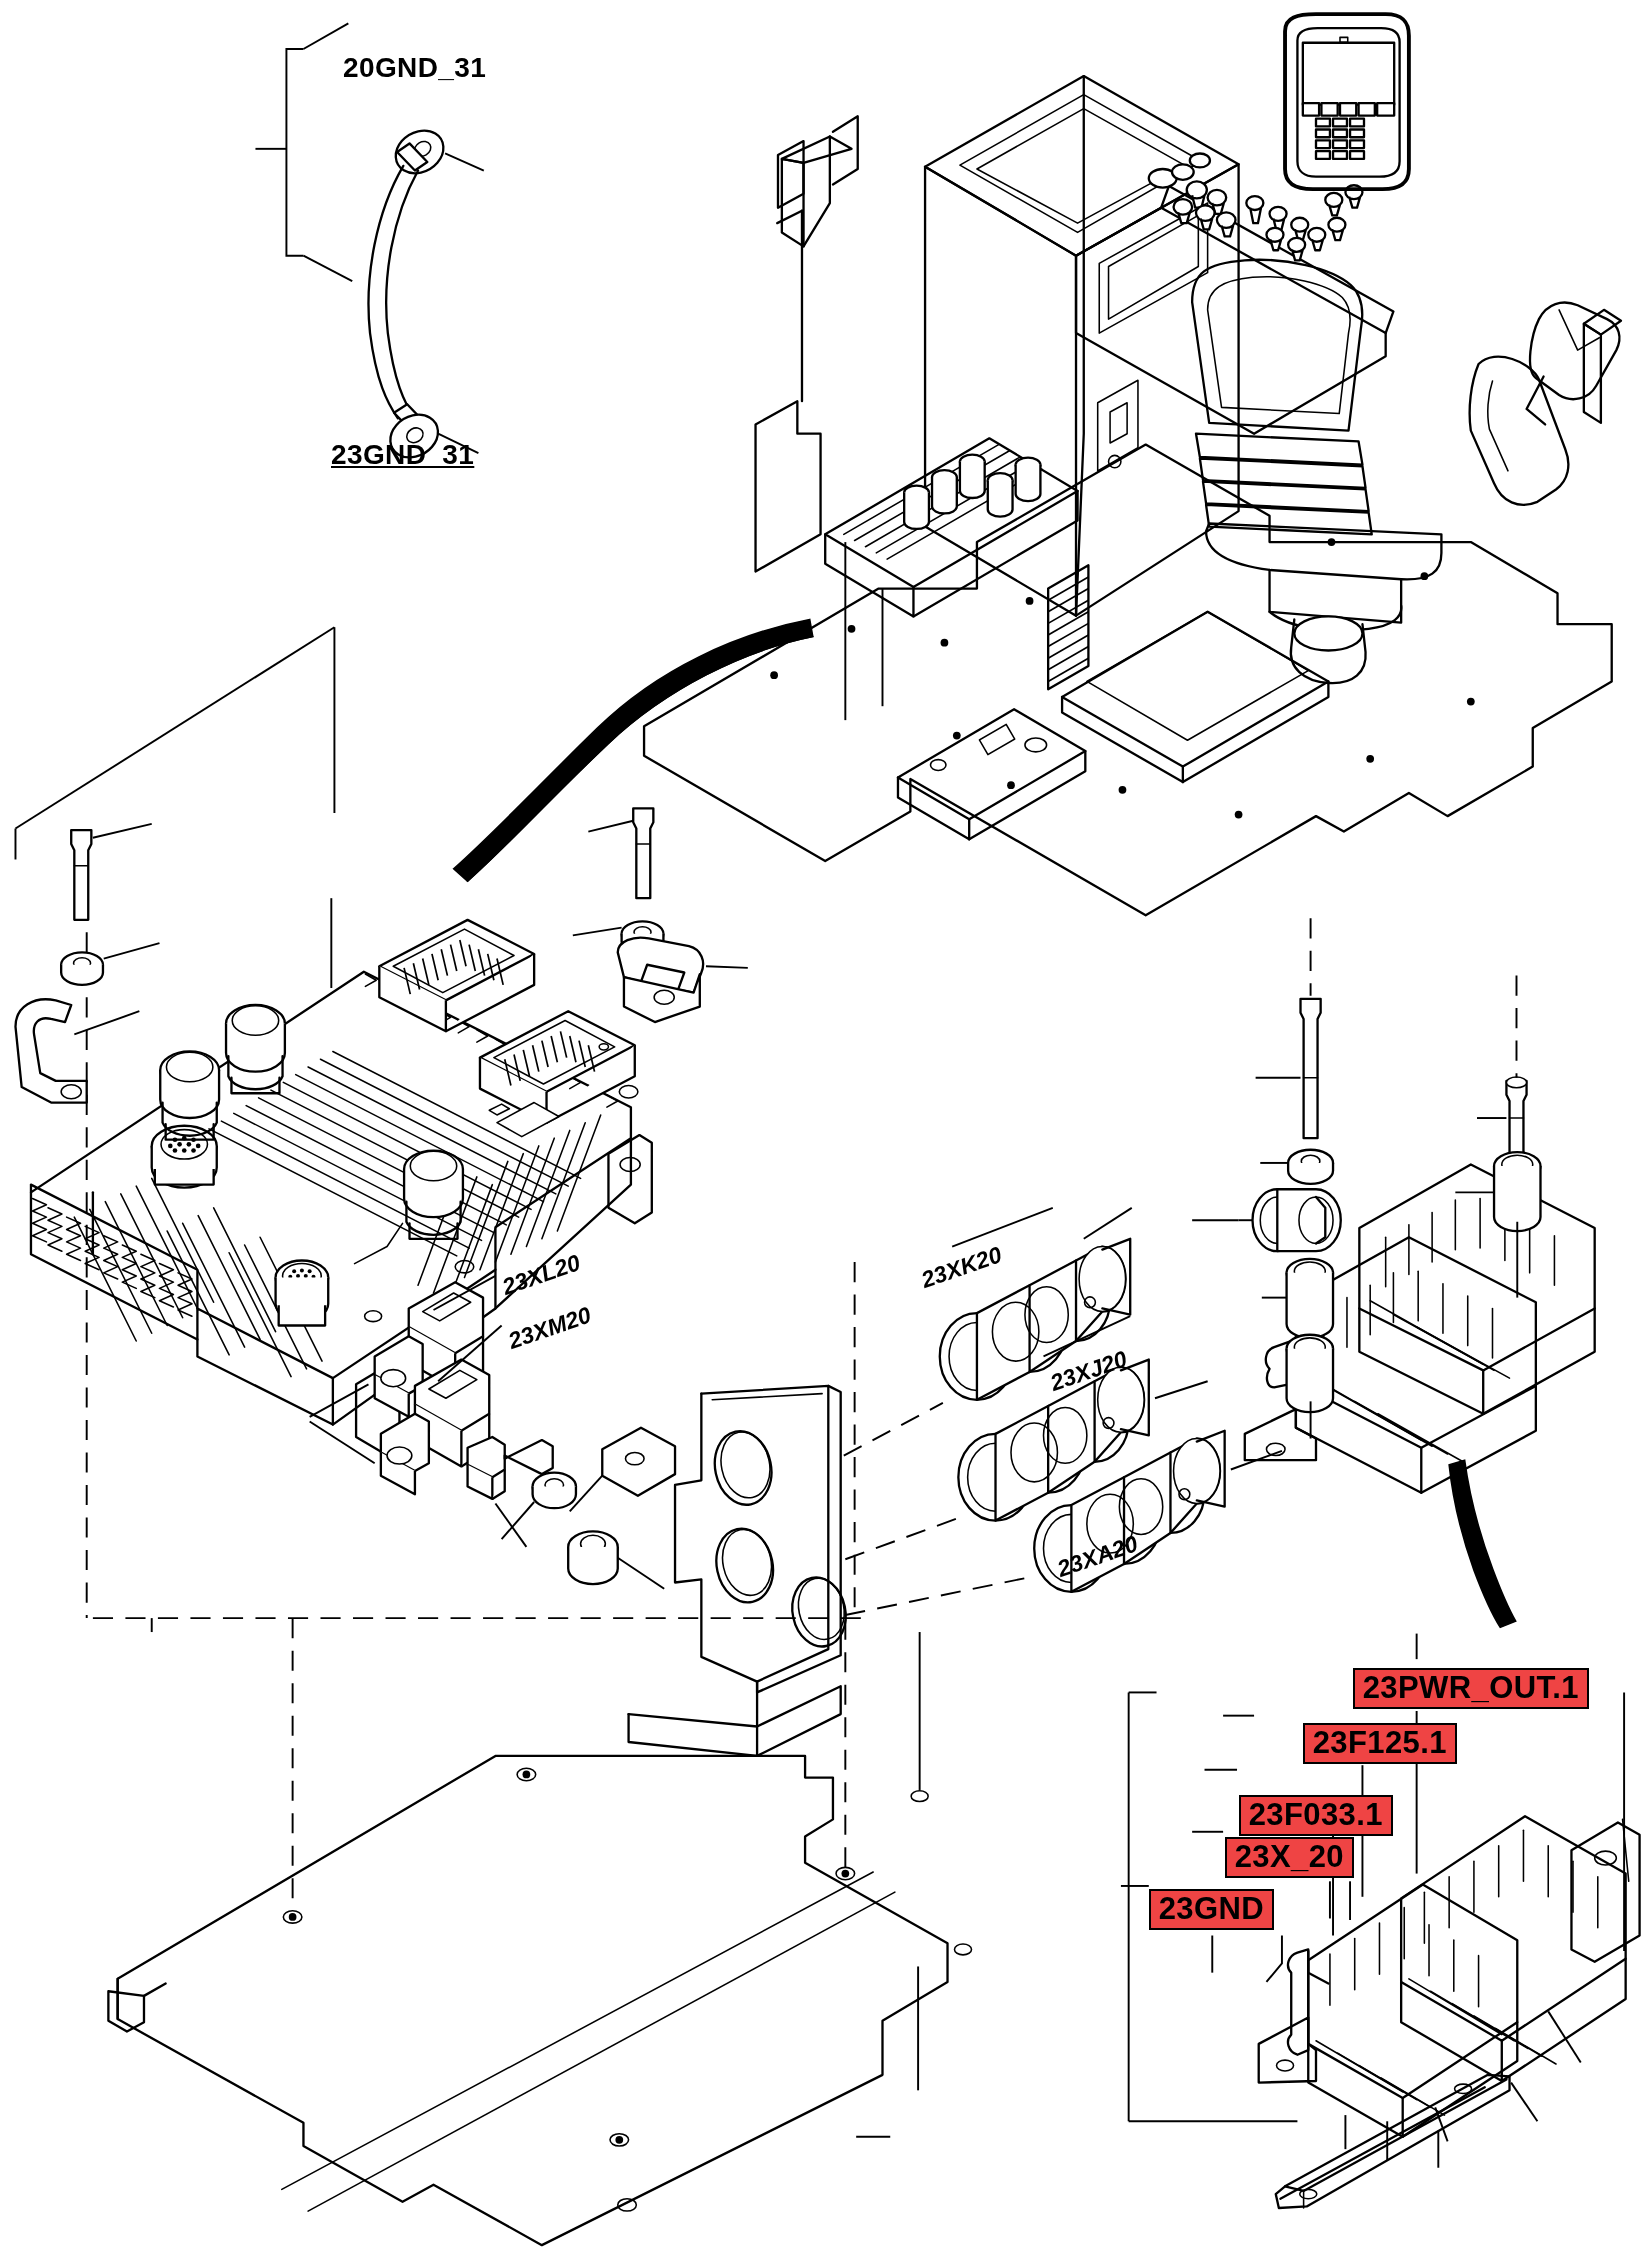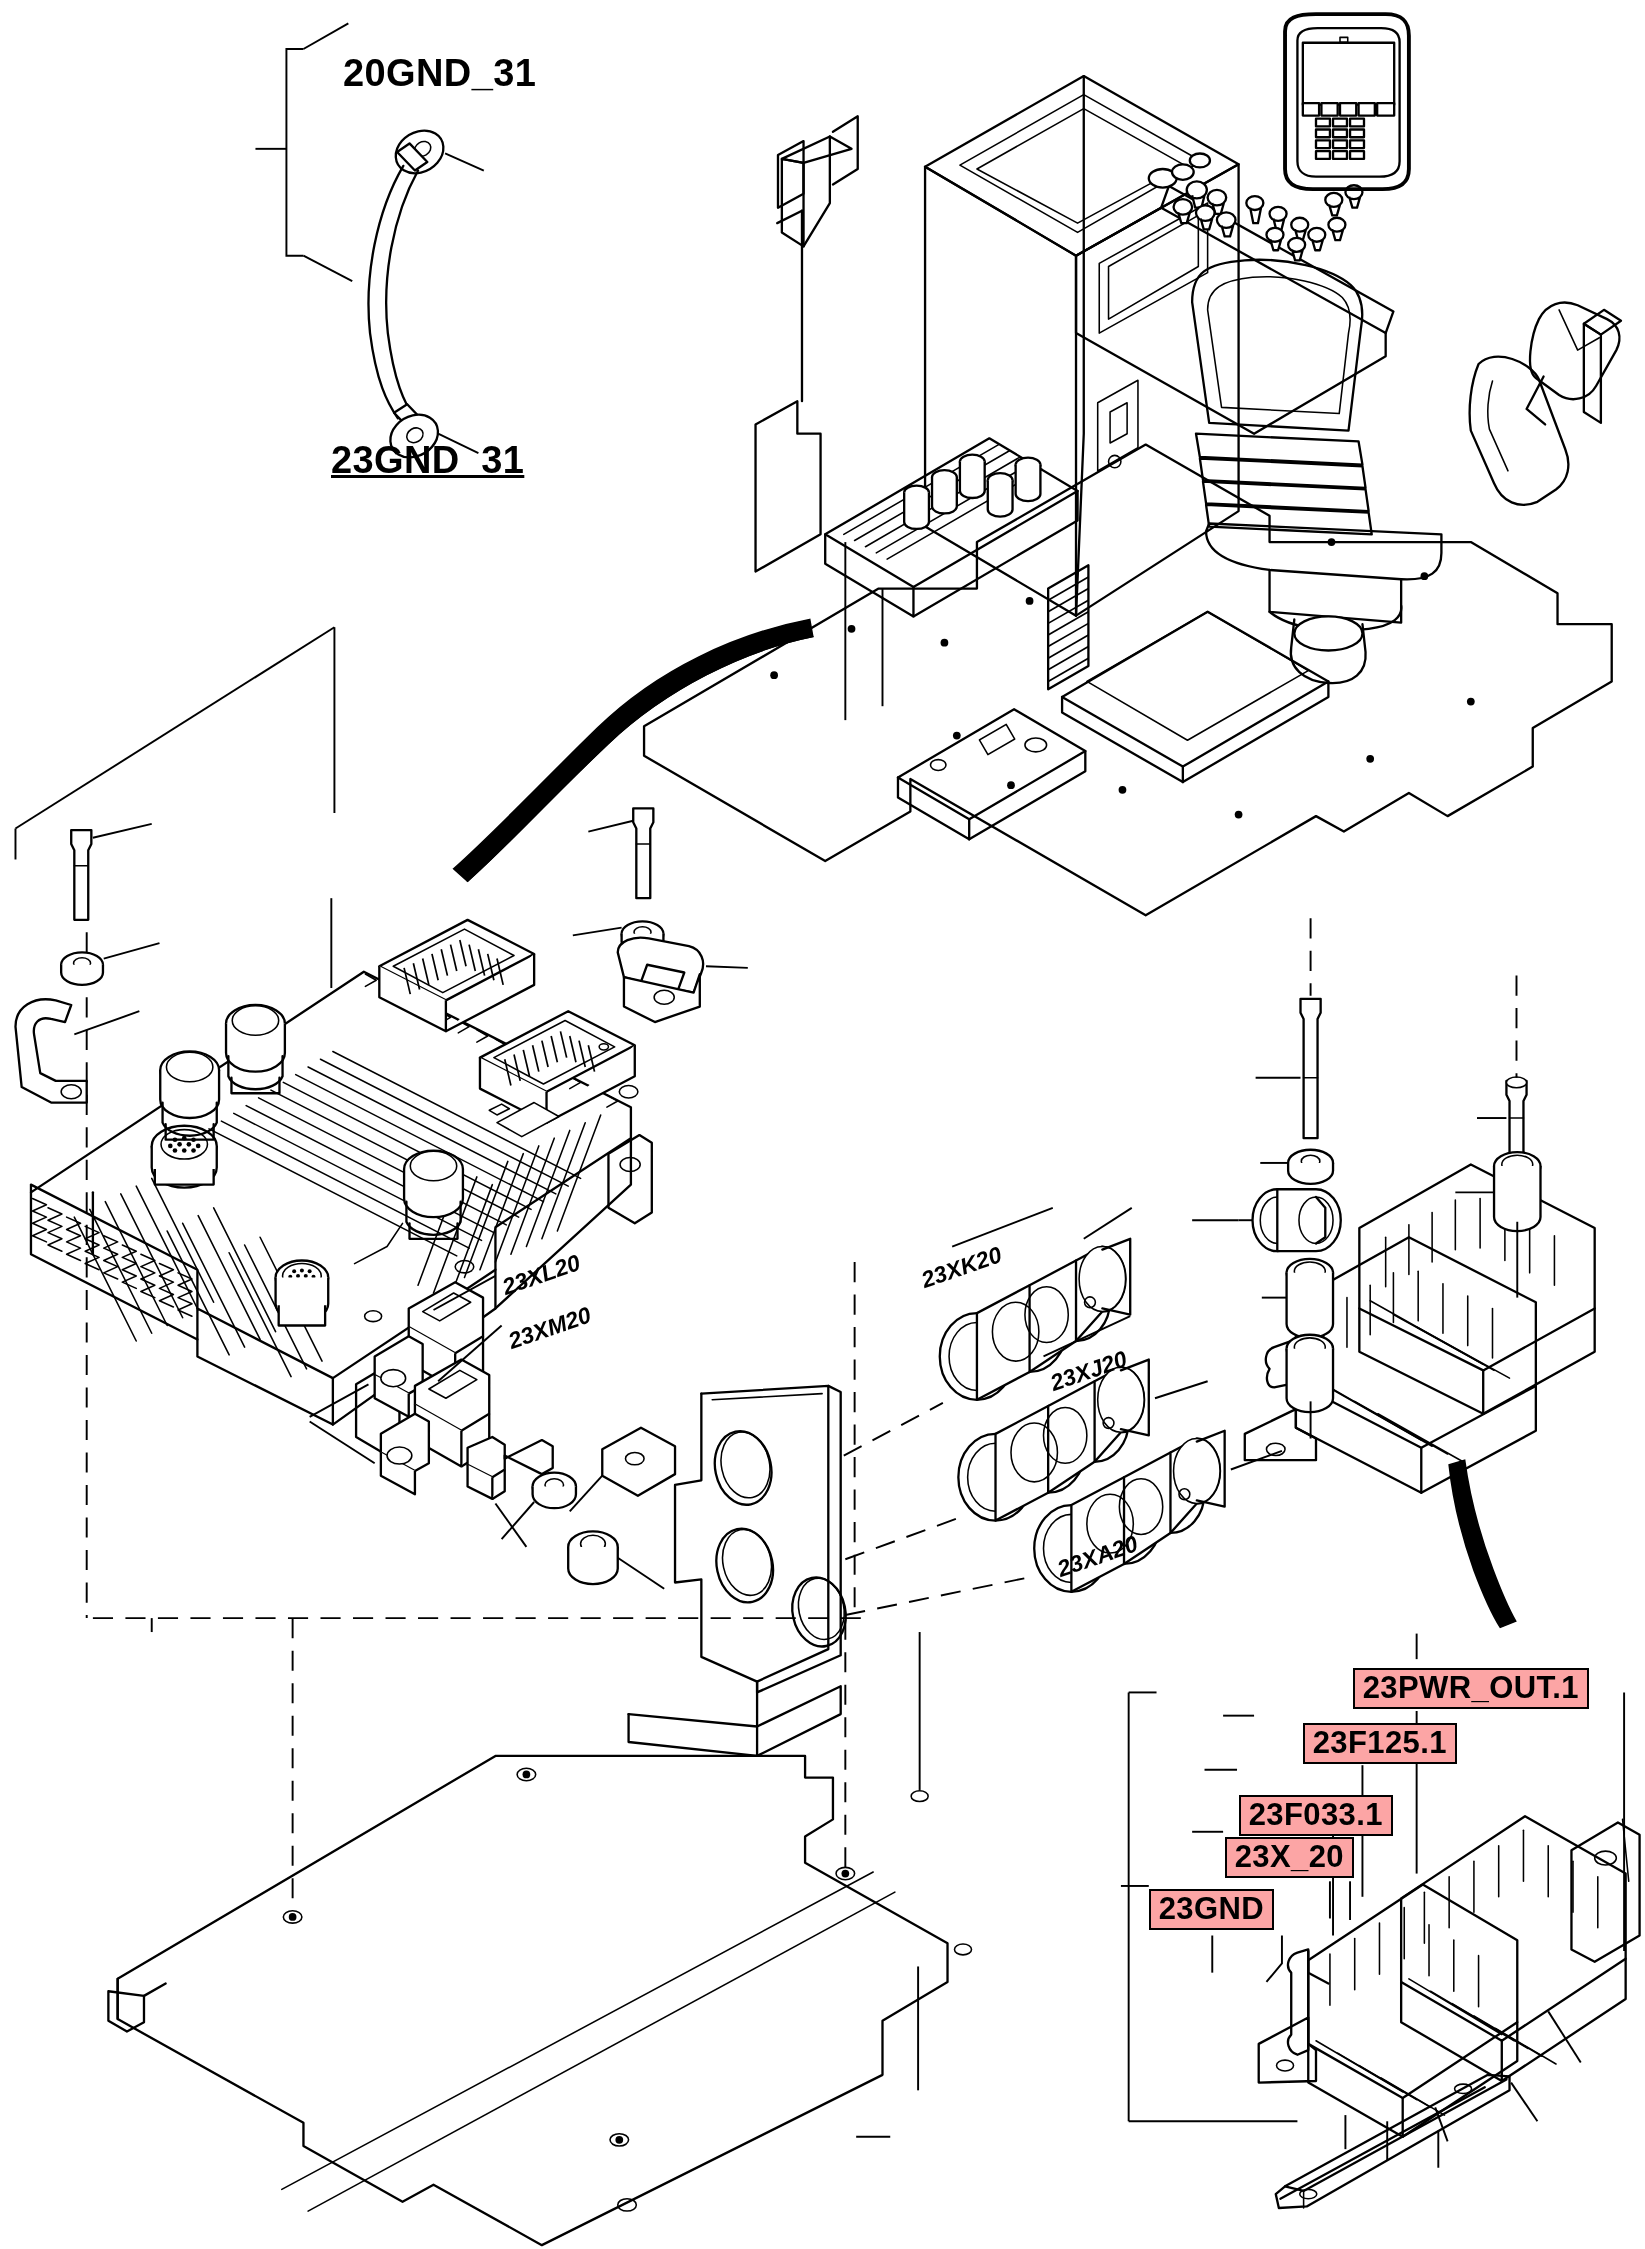--- a/index.html
+++ b/index.html
@@ -27,36 +27,36 @@
   .lbl {
     position: absolute;
     font-family: "Liberation Sans", sans-serif;
     font-weight: bold;
     color: #000000;
     white-space: nowrap;
     line-height: 1;
   }
   
   .lbl-plain {
-    font-size: 38px;
+    font-size: 28px;
     letter-spacing: 0.4px;
   }
   
   .lbl-italic {
     font-size: 23px;
     font-style: italic;
     font-weight: bold;
     transform-origin: left bottom;
   }
   
   .lbl-boxed {
     font-size: 31px;
     letter-spacing: 0.4px;
     border: 2.3px solid #000000;
-    background: #fca5a5;
+    background: #ef4444;
     padding: 2.3px 7.7px 3.9px 7.7px;
   }
 </style>
 </head>
 <body>
 
 <div id="page">
 
   <svg id="art" viewBox="0 0 2125 2906" xmlns="http://www.w3.org/2000/svg">
     <defs>

